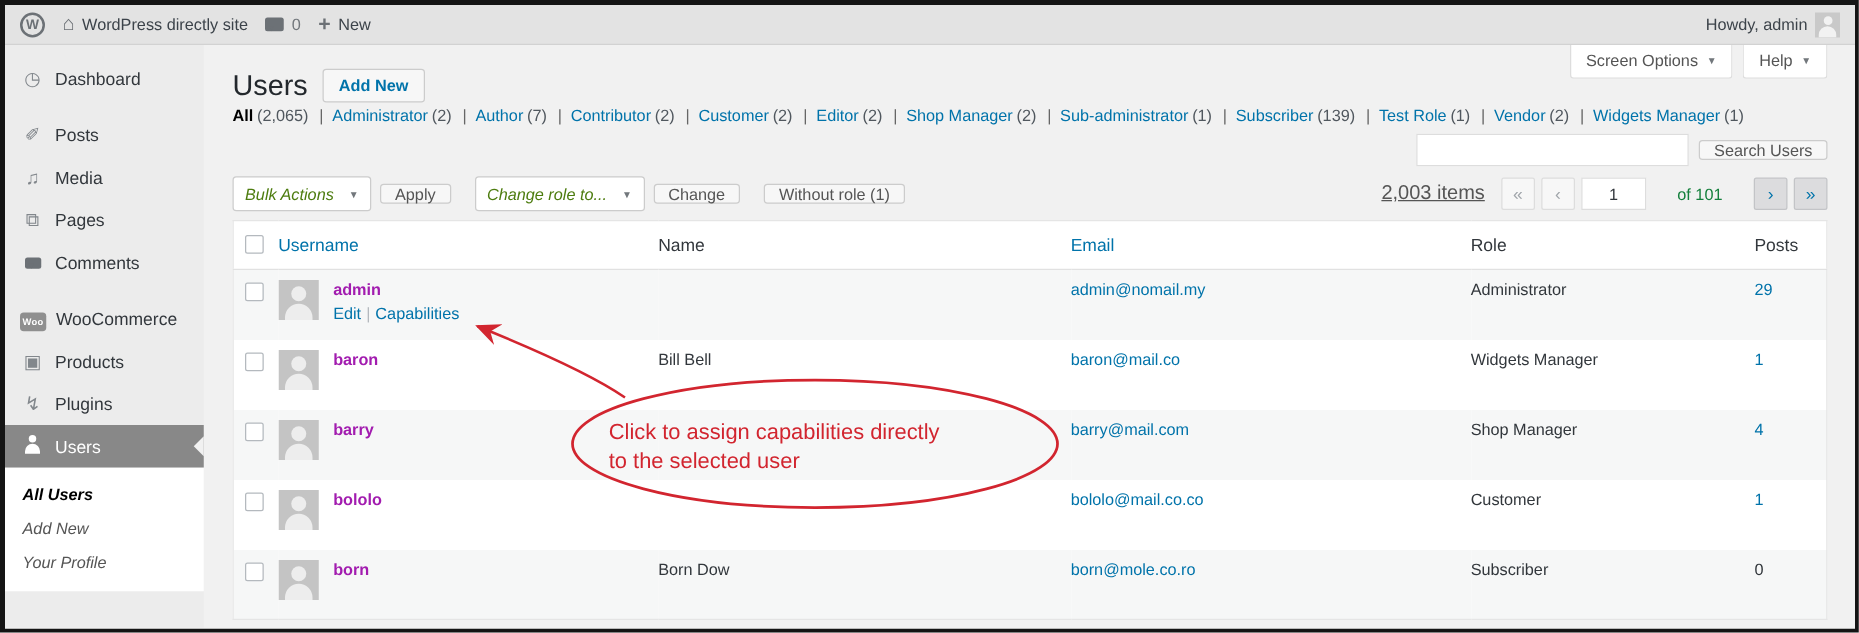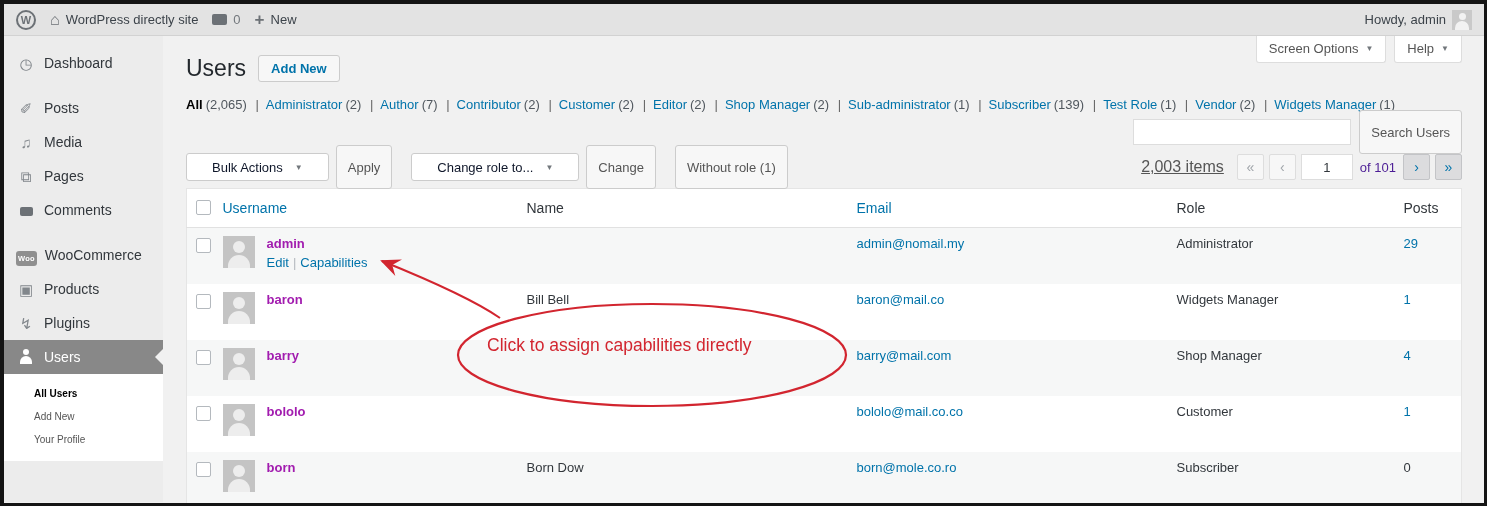--- a/index.html
+++ b/index.html
@@ -58,68 +58,68 @@
   .ic-pages::before     { content:"⧉"; }
   .ic-products::before  { content:"▣"; }
   .ic-appearance::before{ content:"✒"; }
   .ic-plugins::before   { content:"↯"; }
   .woo-badge { background:#8f8f8f; color:#fff; font-size:7.5px; font-weight:bold;
     padding:3px 2px; border-radius:3px; letter-spacing:.2px; }
   .psn { position:relative; display:inline-block; width:16px; height:15px; }
   .psn::before { content:""; position:absolute; top:0; left:5px; width:6px; height:6px; border-radius:50%; background:#fff; }
   .psn::after  { content:""; position:absolute; top:7px; left:2px; width:12px; height:8px; border-radius:6px 6px 0 0; background:#fff; }
   .submenu { background:#fff; padding:8px 0 10px 0; }
-  .submenu-item { padding:6px 0 6px 30px; font-size:10px; color:#555; cursor:pointer; }
+  .submenu-item { padding:6px 0 6px 14px; font-size:13px; color:#555; cursor:pointer;font-style:italic; }
   .submenu-item.current { font-weight:bold; color:#000; }
 
   
   .main { flex:1; position:relative; padding:0 22px 0 23px; }
   .screen-meta { position:absolute; top:0; right:22px; display:flex; gap:8px; z-index:5; }
   .meta-btn {
     background:#fff; border:1px solid #ddd; border-top:none; color:#555;
     font-size:13px; padding:5px 12px 6px; border-radius:0 0 3px 3px; cursor:pointer;
     display:flex; align-items:center; gap:7px;
   }
   .caret::after { content:"▼"; font-size:8px; color:#72777c; }
 
   .title-row { display:flex; align-items:center; margin-top:16px; height:32px; }
   .page-title { font-size:23px; font-weight:400; color:#23282d; margin:0; }
   .add-new {
     margin-left:12px; background:#f7f7f7; border:1px solid #ccc; border-radius:3px;
     color:#0073aa; font-size:13px; font-weight:600; padding:5px 12px; cursor:pointer;
   }
 
-  .subsubsub { margin-top:12px; font-size:13px; color:#444; line-height:18px; }
+  .subsubsub { font-size:13px; color:#444; line-height:18px; }
   .filter { white-space:nowrap; }
   .filter + .filter::before { content:"|"; color:#666; margin:0 7px 0 5px; }
   .filter a { color:#0073aa; text-decoration:none; cursor:pointer; }
   .filter.current a { color:#000; font-weight:bold; }
   .filter .count { color:#50575e; margin-left:3px; }
 
   .search-row { display:flex; justify-content:flex-end; align-items:center; margin-top:4px; gap:8px; height:28px; }
   .search-input { width:218px; height:26px; border:1px solid #ddd; background:#fff; padding:0 6px; font-size:13px; }
   .btn {
     background:#f7f7f7; border:1px solid #ccc; border-radius:3px; color:#555;
-    font-size:13px; height:44px; padding:0 11px; cursor:pointer; white-space:nowrap;
+    font-size:13px; height:16px; padding:0 11px; cursor:pointer; white-space:nowrap;
   }
   .tablenav { display:flex; align-items:center; margin-top:6px; gap:7px; height:30px; }
   .select-fake {
     background:#fff; border:1px solid #ccc; border-radius:3px; height:28px;
-    display:flex; align-items:center; gap:12px; padding:0 25px; font-size:13px; color:#0f172a; cursor:pointer;
+    display:flex; align-items:center; gap:12px; padding:0 9px; font-size:13px; color:#4d7c0f; cursor:pointer;font-style:italic;
   }
   .gap-l { margin-left:12px; }
   .tn-right { margin-left:auto; display:flex; align-items:center; gap:5px; }
   .items-count { color:#555; font-size:16px; margin-right:8px;text-decoration:underline; }
   .pg-btn {
     min-width:27px; height:26px; border:1px solid #c3c4c7; border-radius:2px;
     background:#dcdcde; color:#0073aa; font-size:14px; display:flex; align-items:center; justify-content:center; cursor:pointer;
   }
   .pg-btn.disabled { background:#f7f7f7; color:#a0a5aa; border-color:#ddd; cursor:default; }
   .pg-input { width:52px; height:26px; border:1px solid #ddd; text-align:center; font-size:13px; color:#32373c; background:#fff; }
-  .pg-of { color:#4c1d95; font-size:13px; margin:0 2px; }
+  .pg-of { color:#15803d; font-size:13px; margin:0 20px; }
 
   
   table.users { width:100%; border-collapse:collapse; table-layout:fixed; background:#fff;
     border:1px solid #e5e5e5; margin-top:6px; }
   col.c-cb { width:36px; } col.c-name { width:330px; } col.c-email { width:320px; }
   col.c-role { width:215px; } col.c-posts { width:70px; }
   th { text-align:left; font-size:14px; font-weight:400; color:#32373c; padding:9px 8px 9px 0; }
   thead tr { border-bottom:1px solid #e1e1e1; }
   th.cb, td.cb { padding-left:9px; }
   th a.sortable { color:#0073aa; text-decoration:none; cursor:pointer;text-align:center; }
@@ -382,15 +382,16 @@
     <defs>
       <marker id="ah" orient="auto" markerWidth="11" markerHeight="10" refX="9" refY="5">
         <path d="M10,5 L0,0.5 L3.5,5 L0,9.5 Z" fill="#d2252f"></path>
       </marker>
     </defs>
     <ellipse cx="648" cy="351" rx="194" ry="51" fill="none" stroke="#d2252f" stroke-width="2.2"></ellipse>
     <path d="M496,314 C470,296 430,278 378,257" fill="none" stroke="#d2252f" stroke-width="2" marker-end="url(#ah)"></path>
   </svg>
   <div class="annot-text">
     <div>Click to assign capabilities directly</div>
+    <div>to the selected user</div>
   </div>
 
 </div>
 
 </body></html>

